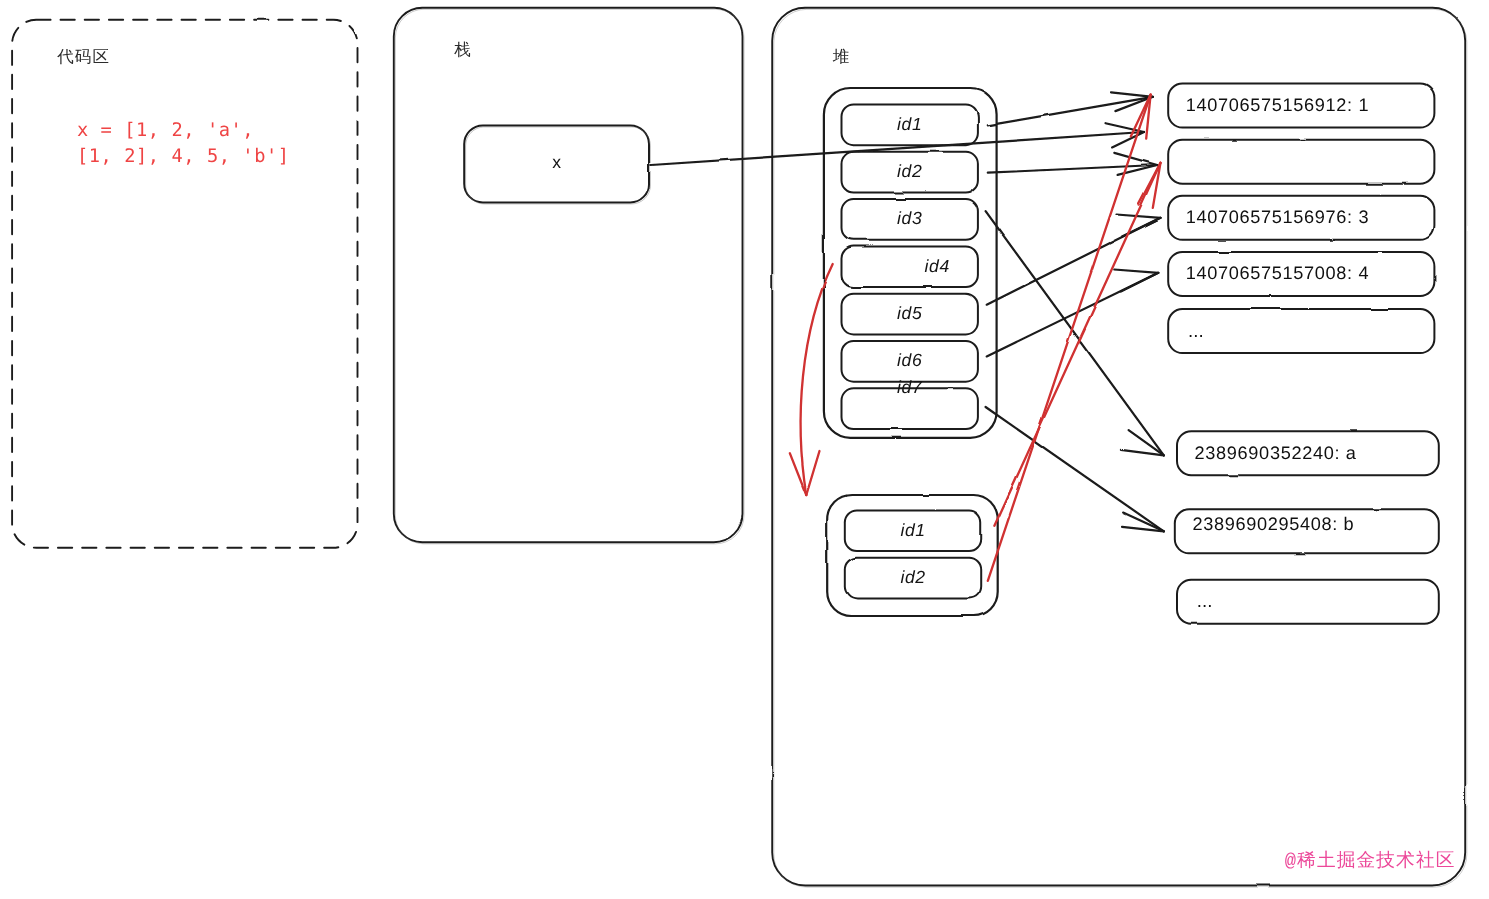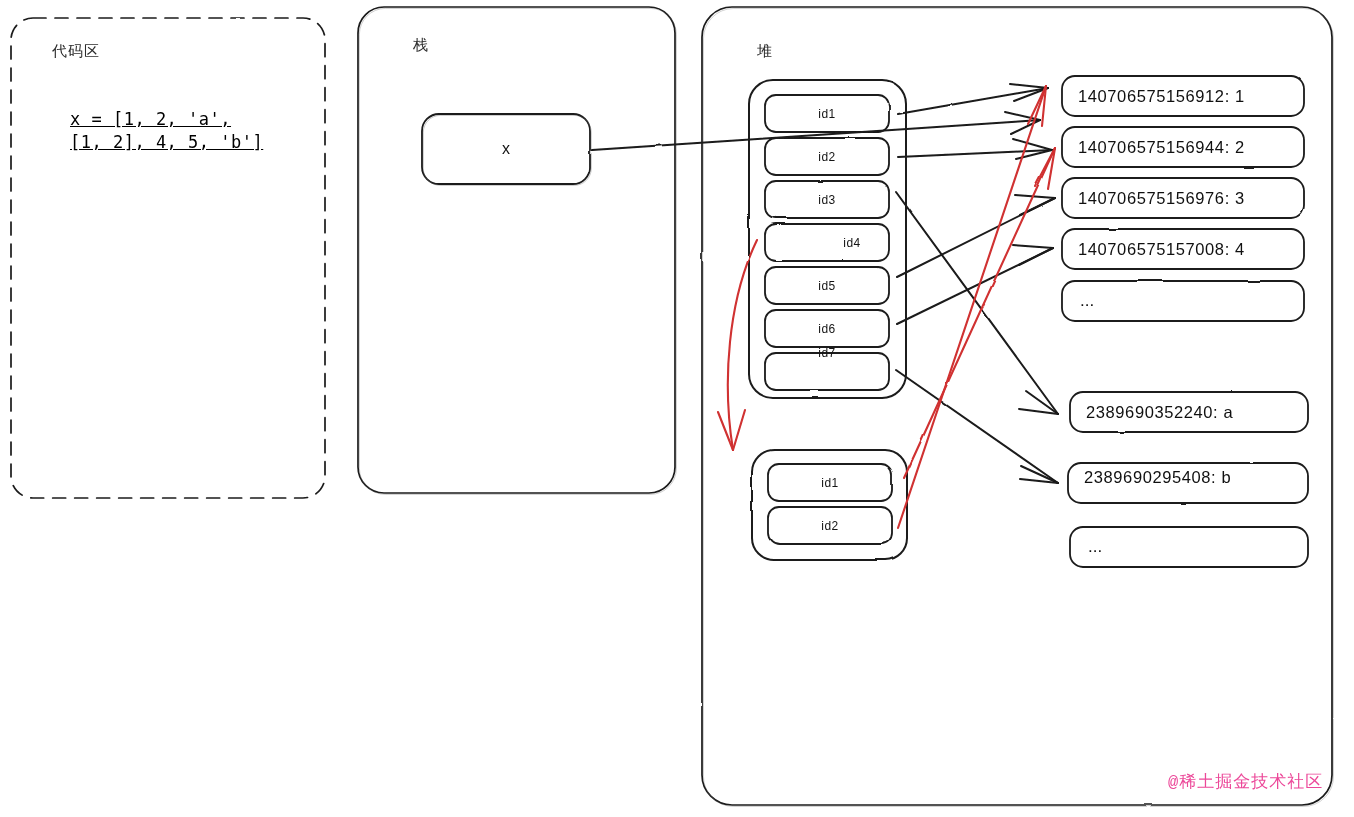--- a/index.html
+++ b/index.html
@@ -29,36 +29,36 @@
     font-size: 15px;
     color: #2b2b2b;
     letter-spacing: 1px;
     white-space: nowrap;
   }
   .code-text {
     position: absolute;
     font-family: "DejaVu Sans Mono", "Liberation Mono", monospace;
     font-size: 17px;
     line-height: 23px;
-    color: #000000;
+    color: #ef4444;
     white-space: pre;
     letter-spacing: 0.5px;
-    text-decoration: underline;
   }
   .cell-label {
     position: absolute;
     display: flex;
     align-items: center;
     justify-content: center;
     font-family: "Liberation Sans", sans-serif;
-    font-size: 12px;
+    font-size: 16px;
     color: #141414;
     letter-spacing: 0.5px;
     white-space: nowrap;
     pointer-events: none;
+    font-style: italic;
   }
   .addr-label {
     position: absolute;
     display: flex;
     align-items: center;
     justify-content: flex-start;
     font-family: "Liberation Sans", sans-serif;
     font-size: 16.5px;
     color: #101010;
     letter-spacing: 0.6px;
@@ -246,21 +246,20 @@
   <div class="cell-label" style="left:765px; top:181px; width:124px; height:37px;">id3</div>
   <div class="cell-label" style="left:794px; top:224px; width:116px; height:37px;">id4</div>
   <div class="cell-label" style="left:765px; top:267px; width:124px; height:37px;">id5</div>
   <div class="cell-label" style="left:765px; top:310px; width:124px; height:37px;">id6</div>
   <div class="cell-label" style="left:765px; top:334px; width:124px; height:37px;">id7</div>
 
   <div class="cell-label" style="left:768px; top:464px; width:124px; height:37px;">id1</div>
   <div class="cell-label" style="left:768px; top:507px; width:124px; height:37px;">id2</div>
 
   <div class="addr-label" style="left:1078px; top:76px;  width:226px; height:40px;">140706575156912: 1</div>
-  <div class="addr-label" style="left:1078px; top:127px; width:226px; height:40px;">140706575156944: 2</div>
   <div class="addr-label" style="left:1078px; top:178px; width:226px; height:40px;">140706575156976: 3</div>
   <div class="addr-label" style="left:1078px; top:229px; width:226px; height:40px;">140706575157008: 4</div>
   <div class="ellipsis-label" style="left:1080px; top:281px; width:226px; height:40px;">...</div>
 
   <div class="addr-label" style="left:1086px; top:392px; width:222px; height:40px;">2389690352240: a</div>
   <div class="addr-label" style="left:1084px; top:463px; width:224px; height:28px;">2389690295408: b</div>
   <div class="ellipsis-label" style="left:1088px; top:527px; width:222px; height:40px;">...</div>
 
   <div class="watermark" style="left:1168px; top:770px;">@稀土掘金技术社区</div>
 

